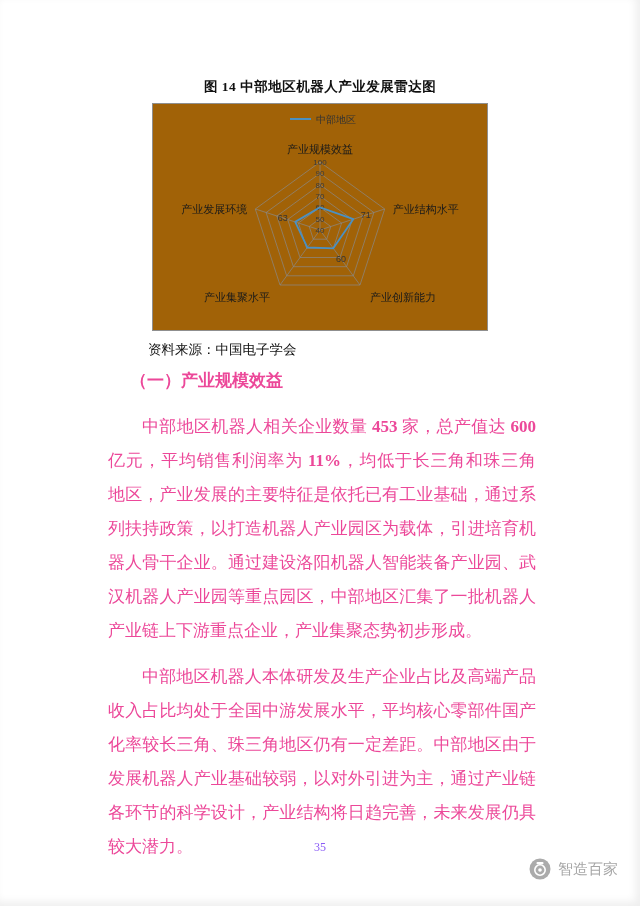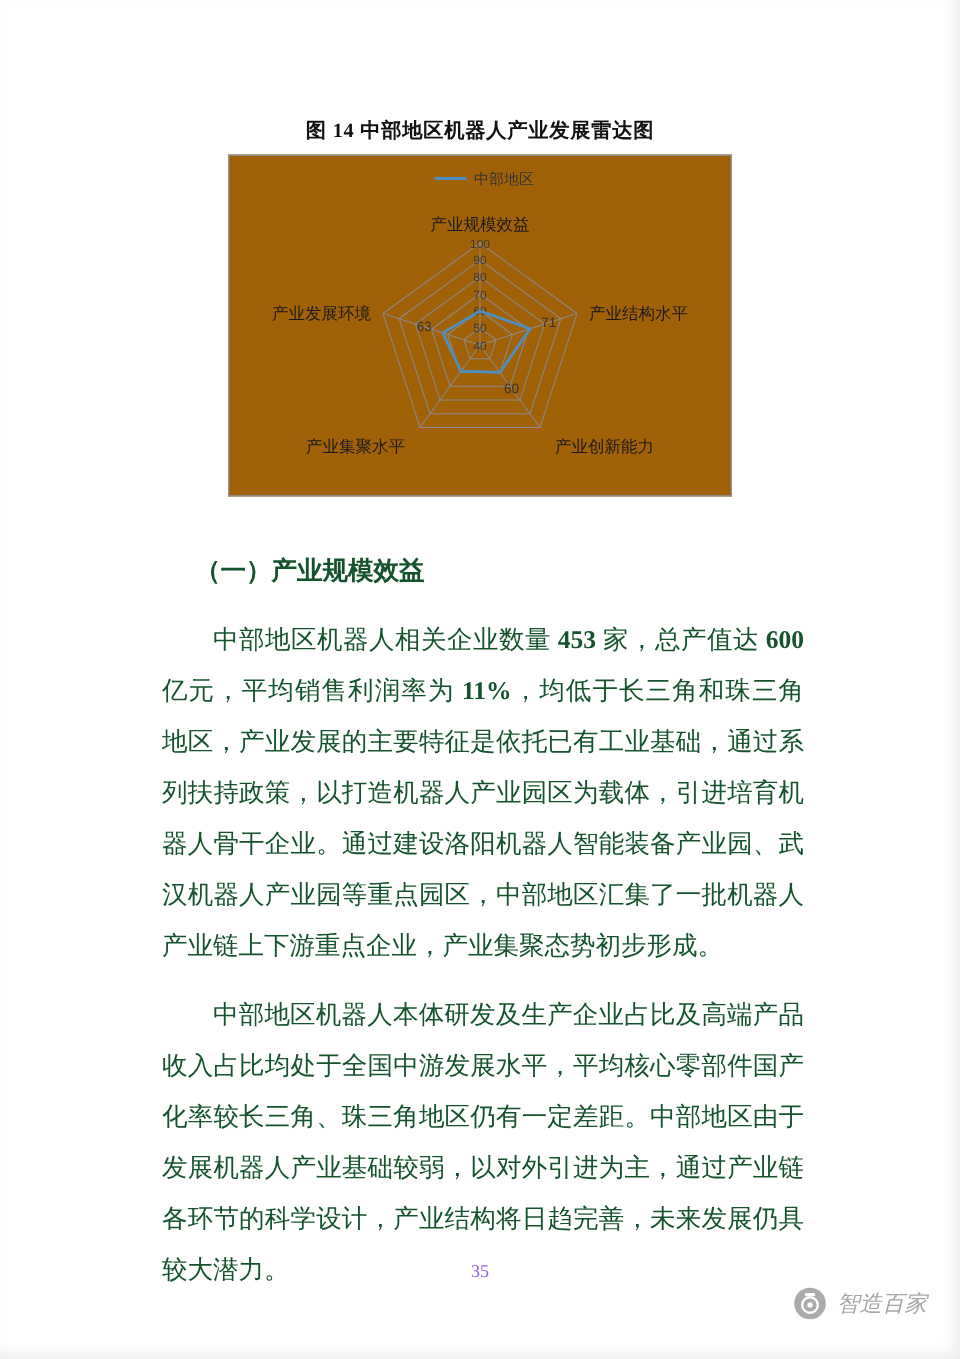--- a/index.html
+++ b/index.html
@@ -28,36 +28,35 @@
     border: 1px solid #8f8f8f;
     background: #a16207;
   }
   .source {
     position: absolute; left: 148px; top: 341px;
     font-size: 13.5px; color: #111111;
   }
   .content {
     position: absolute; left: 96px; top: 364px;
     width: 452px;
-    font-size: 17px; line-height: 34px; color: #14532d;
+    font-size: 17px; line-height: 34px; color: #ec4899;
   }
   .heading { font-weight: bold; text-indent: 2em; }
   .para { margin: 12px; text-indent: 2em; text-align: justify; }
   .num { font-weight: bold; }
   .page-number {
     position: absolute; left: 0; top: 840px; width: 100%;
     text-align: center; font-size: 12px; color: #8b5cf6;
   }
   .watermark {
     position: absolute; right: 22px; top: 858px;
     display: flex; align-items: center; gap: 7px;
     color: #a6a6a6;
     font-family: "Liberation Sans", "DejaVu Sans", sans-serif;
     font-size: 15px;
-    font-style: italic;
   }
   .wm-logo { display: inline-block; width: 22px; height: 22px; }
   svg text { font-family: "Liberation Sans", "DejaVu Sans", sans-serif; }
 </style>
 </head>
 <body>
 
 <div class="page">
 
   <div class="fig-title">图 14 中部地区机器人产业发展雷达图</div>
@@ -89,20 +88,21 @@
         <text x="216.96939715588817" y="197.0131556174964" font-size="11" fill="#1a1a1a" text-anchor="start">产业创新能力</text>
         <text x="117.03060284411183" y="197.0131556174964" font-size="11" fill="#1a1a1a" text-anchor="end">产业集聚水平</text>
         <text x="94.32815689192955" y="108.98684438250359" font-size="11" fill="#1a1a1a" text-anchor="end">产业发展环境</text>
         <polygon points="167.0,103.3 200.4,115.1 180.3,144.3 154.3,143.4 142.2,117.9" fill="none" stroke="#4a90c2" stroke-width="1.8" stroke-linejoin="round"></polygon>
         <text x="212.7775203176734" y="114.12598200408587" font-size="9" fill="#333333" text-anchor="middle">71</text>
         <text x="187.9643406650982" y="157.8549394660398" font-size="9" fill="#333333" text-anchor="middle">60</text>
         <text x="129.845392096736" y="116.92773608641873" font-size="9" fill="#333333" text-anchor="middle">63</text>
       </svg>
   </div>
 
+  <div class="source">资料来源：中国电子学会</div>
 
   <div class="content">
     <div class="heading">（一）产业规模效益</div>
     <p class="para"><span>中部地区机器人相关企业数量 </span><span class="num">453</span><span> 家，总产值达 </span><span class="num">600</span><span> 亿元，平均销售利润率为 </span><span class="num">11%</span><span>，均低于长三角和珠三角地区，产业发展的主要特征是依托已有工业基础，通过系列扶持政策，以打造机器人产业园区为载体，引进培育机器人骨干企业。通过建设洛阳机器人智能装备产业园、武汉机器人产业园等重点园区，中部地区汇集了一批机器人产业链上下游重点企业，产业集聚态势初步形成。</span></p>
     <p class="para"><span>中部地区机器人本体研发及生产企业占比及高端产品收入占比均处于全国中游发展水平，平均核心零部件国产化率较长三角、珠三角地区仍有一定差距。中部地区由于发展机器人产业基础较弱，以对外引进为主，通过产业链各环节的科学设计，产业结构将日趋完善，未来发展仍具较大潜力。</span></p>
   </div>
 
   <div class="page-number">35</div>
 
   <div class="watermark">

